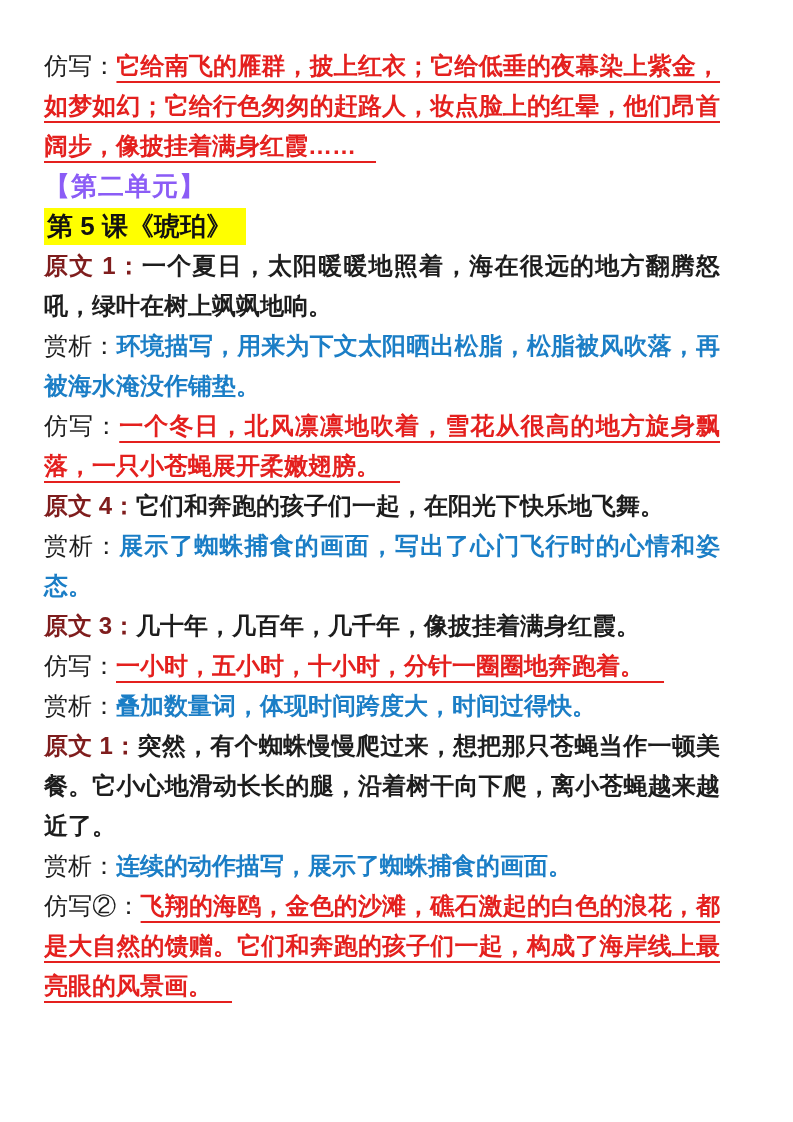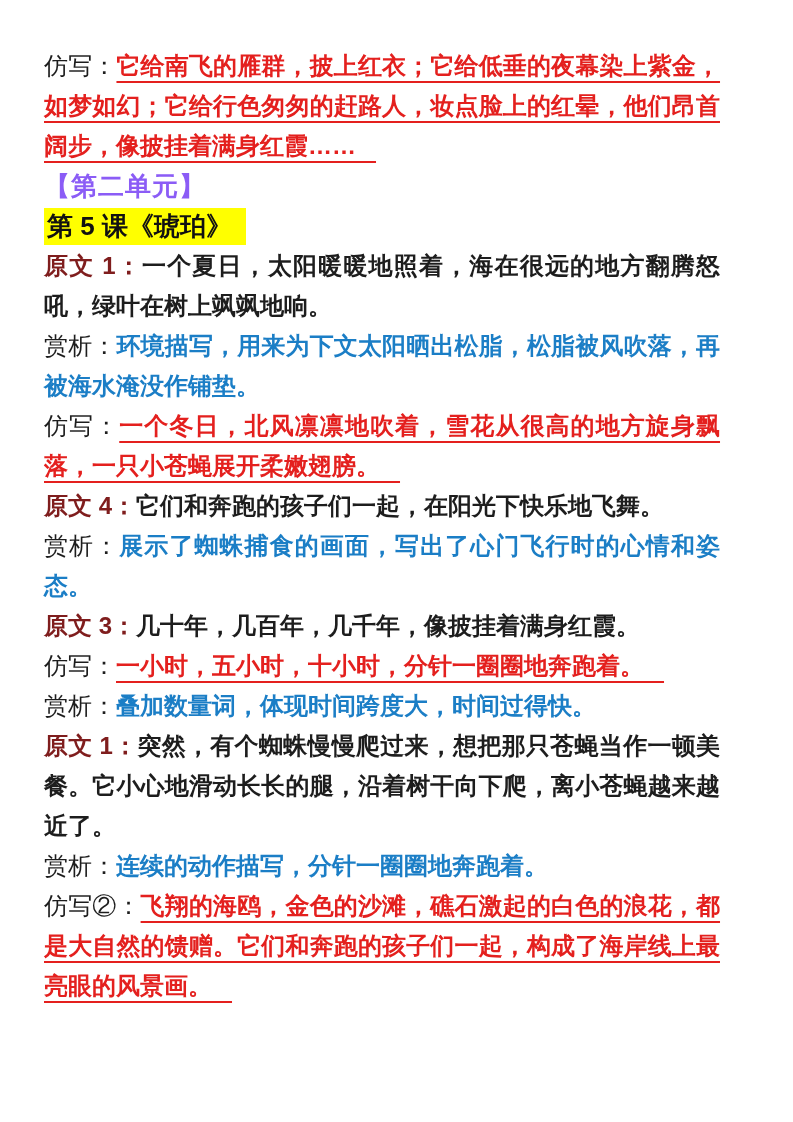--- a/index.html
+++ b/index.html
@@ -81,18 +81,18 @@
 
 
   <p class="line"><span class="lbl green">原文 3：</span><span class="txt black">几十年，几百年，几千年，像披挂着满身红霞。</span></p>
 
   <p class="line"><span class="lbl">仿写：</span><span class="txt red">一小时，五小时，十小时，分针一圈圈地奔跑着。</span></p>
 
   <p class="line"><span class="lbl">赏析：</span><span class="txt blue">叠加数量词，体现时间跨度大，时间过得快。</span></p>
 
   <p class="line"><span class="lbl green">原文 1：</span><span class="txt black">突然，有个蜘蛛慢慢爬过来，想把那只苍蝇当作一顿美餐。它小心地滑动长长的腿，沿着树干向下爬，离小苍蝇越来越近了。</span></p>
 
-  <p class="line"><span class="lbl">赏析：</span><span class="txt blue">连续的动作描写，分针一圈圈地奔跑着。</span></p>
+  <p class="line"><span class="lbl">赏析：</span><span class="txt blue">连续的动作描写，展示了蜘蛛捕食的画面。</span></p>
 
 
   <p class="line"><span class="lbl">仿写②：</span><span class="txt red">飞翔的海鸥，金色的沙滩，礁石激起的白色的浪花，都是大自然的馈赠。它们和奔跑的孩子们一起，构成了海岸线上最亮眼的风景画。</span></p>
 
 </div>
 
 </body></html>

